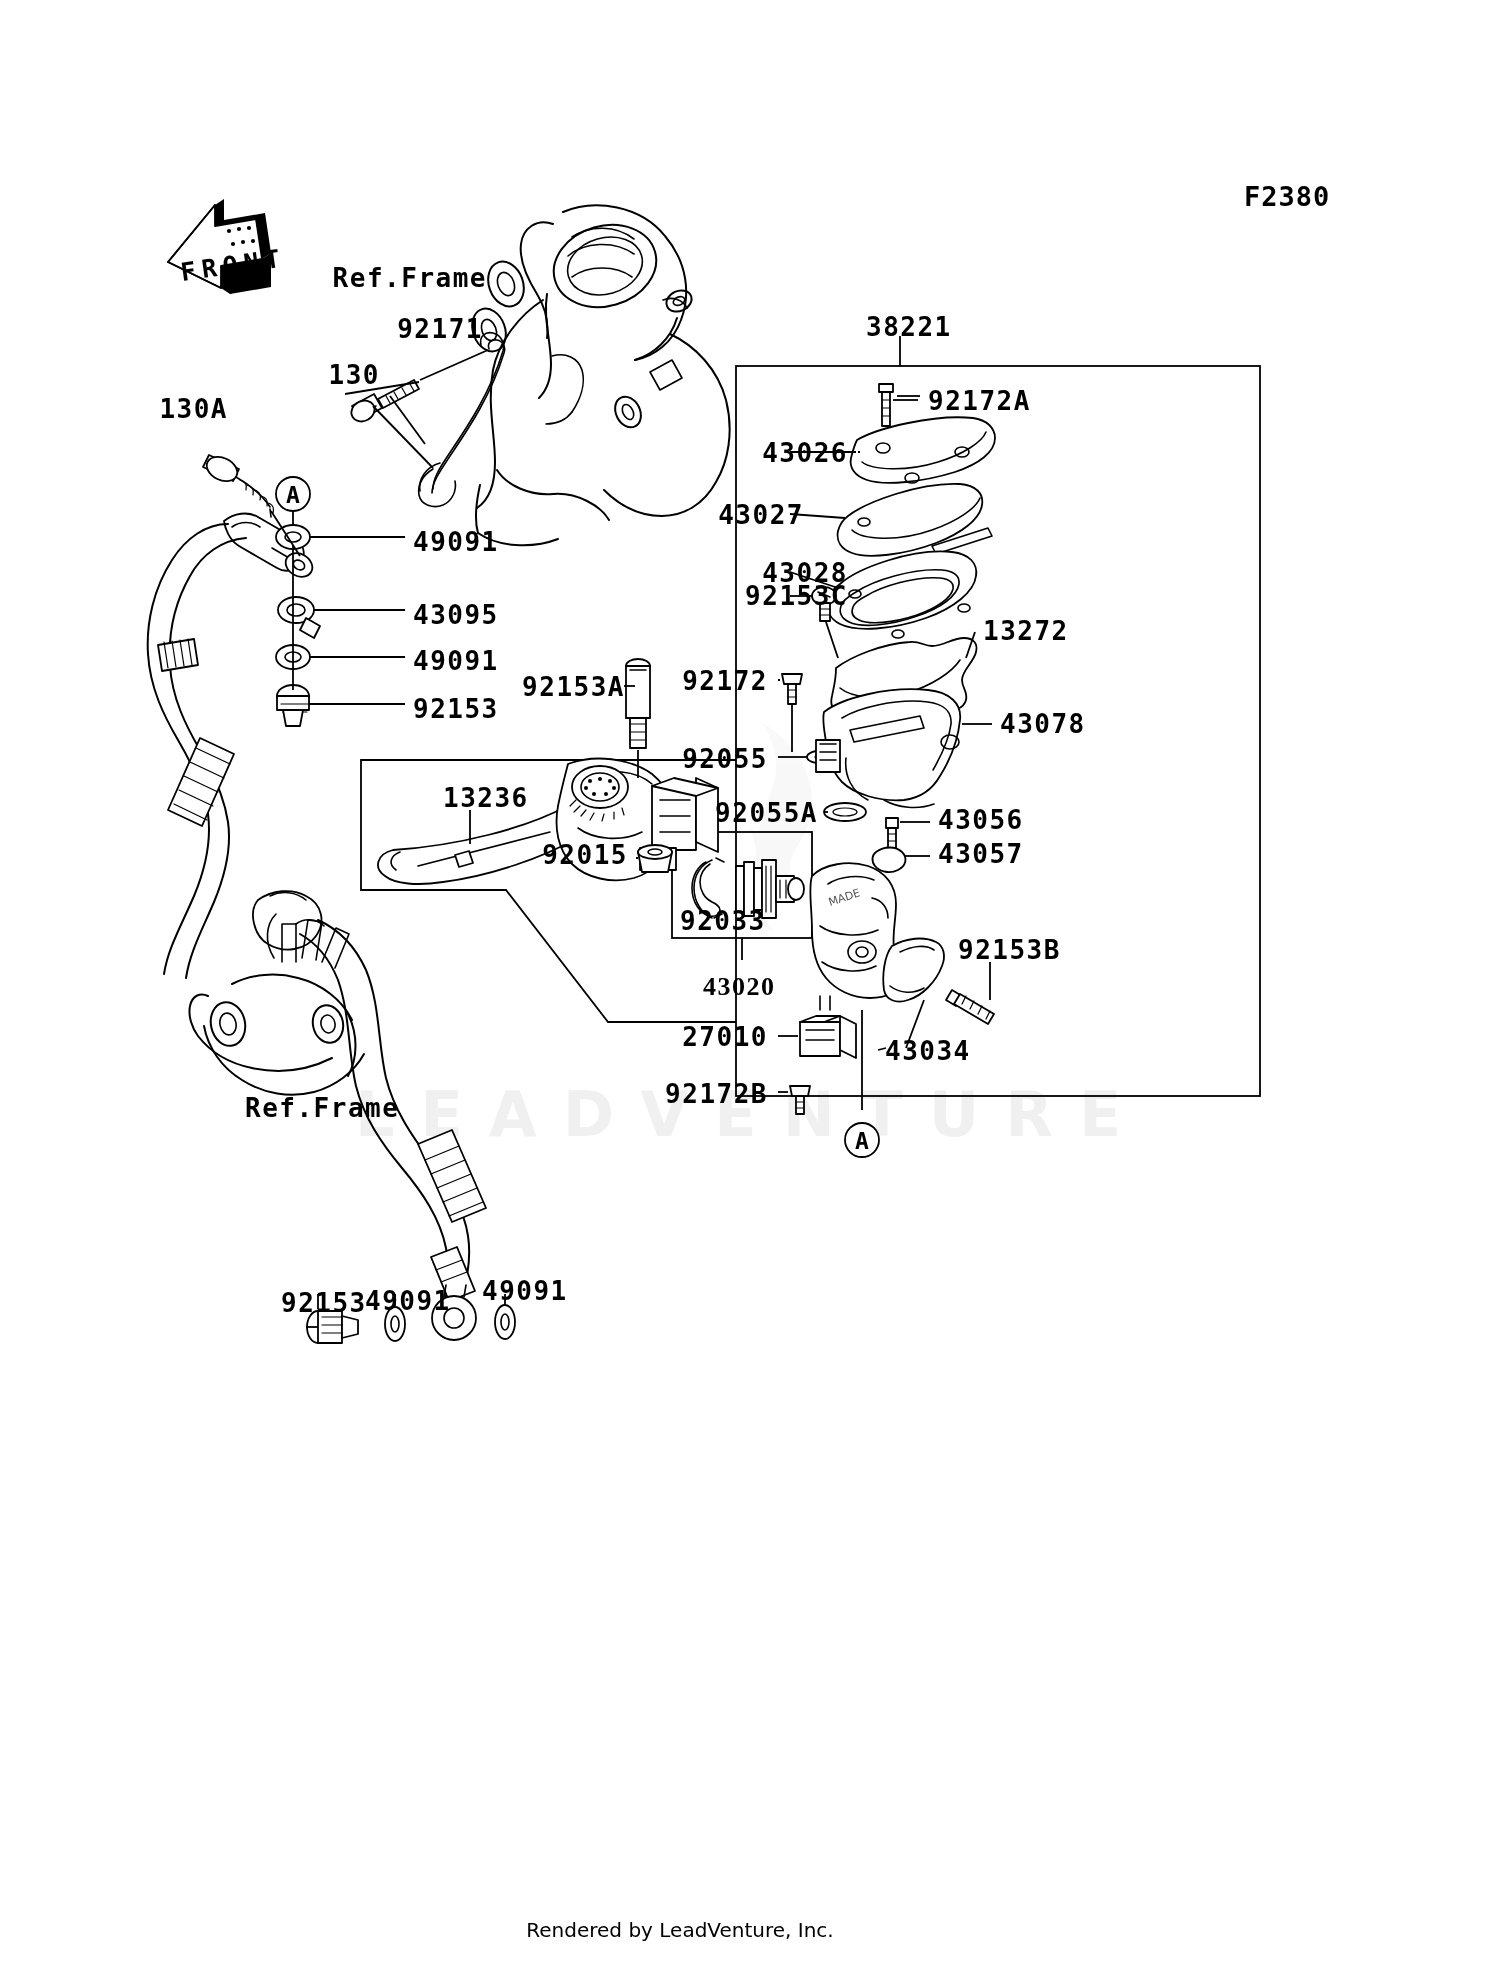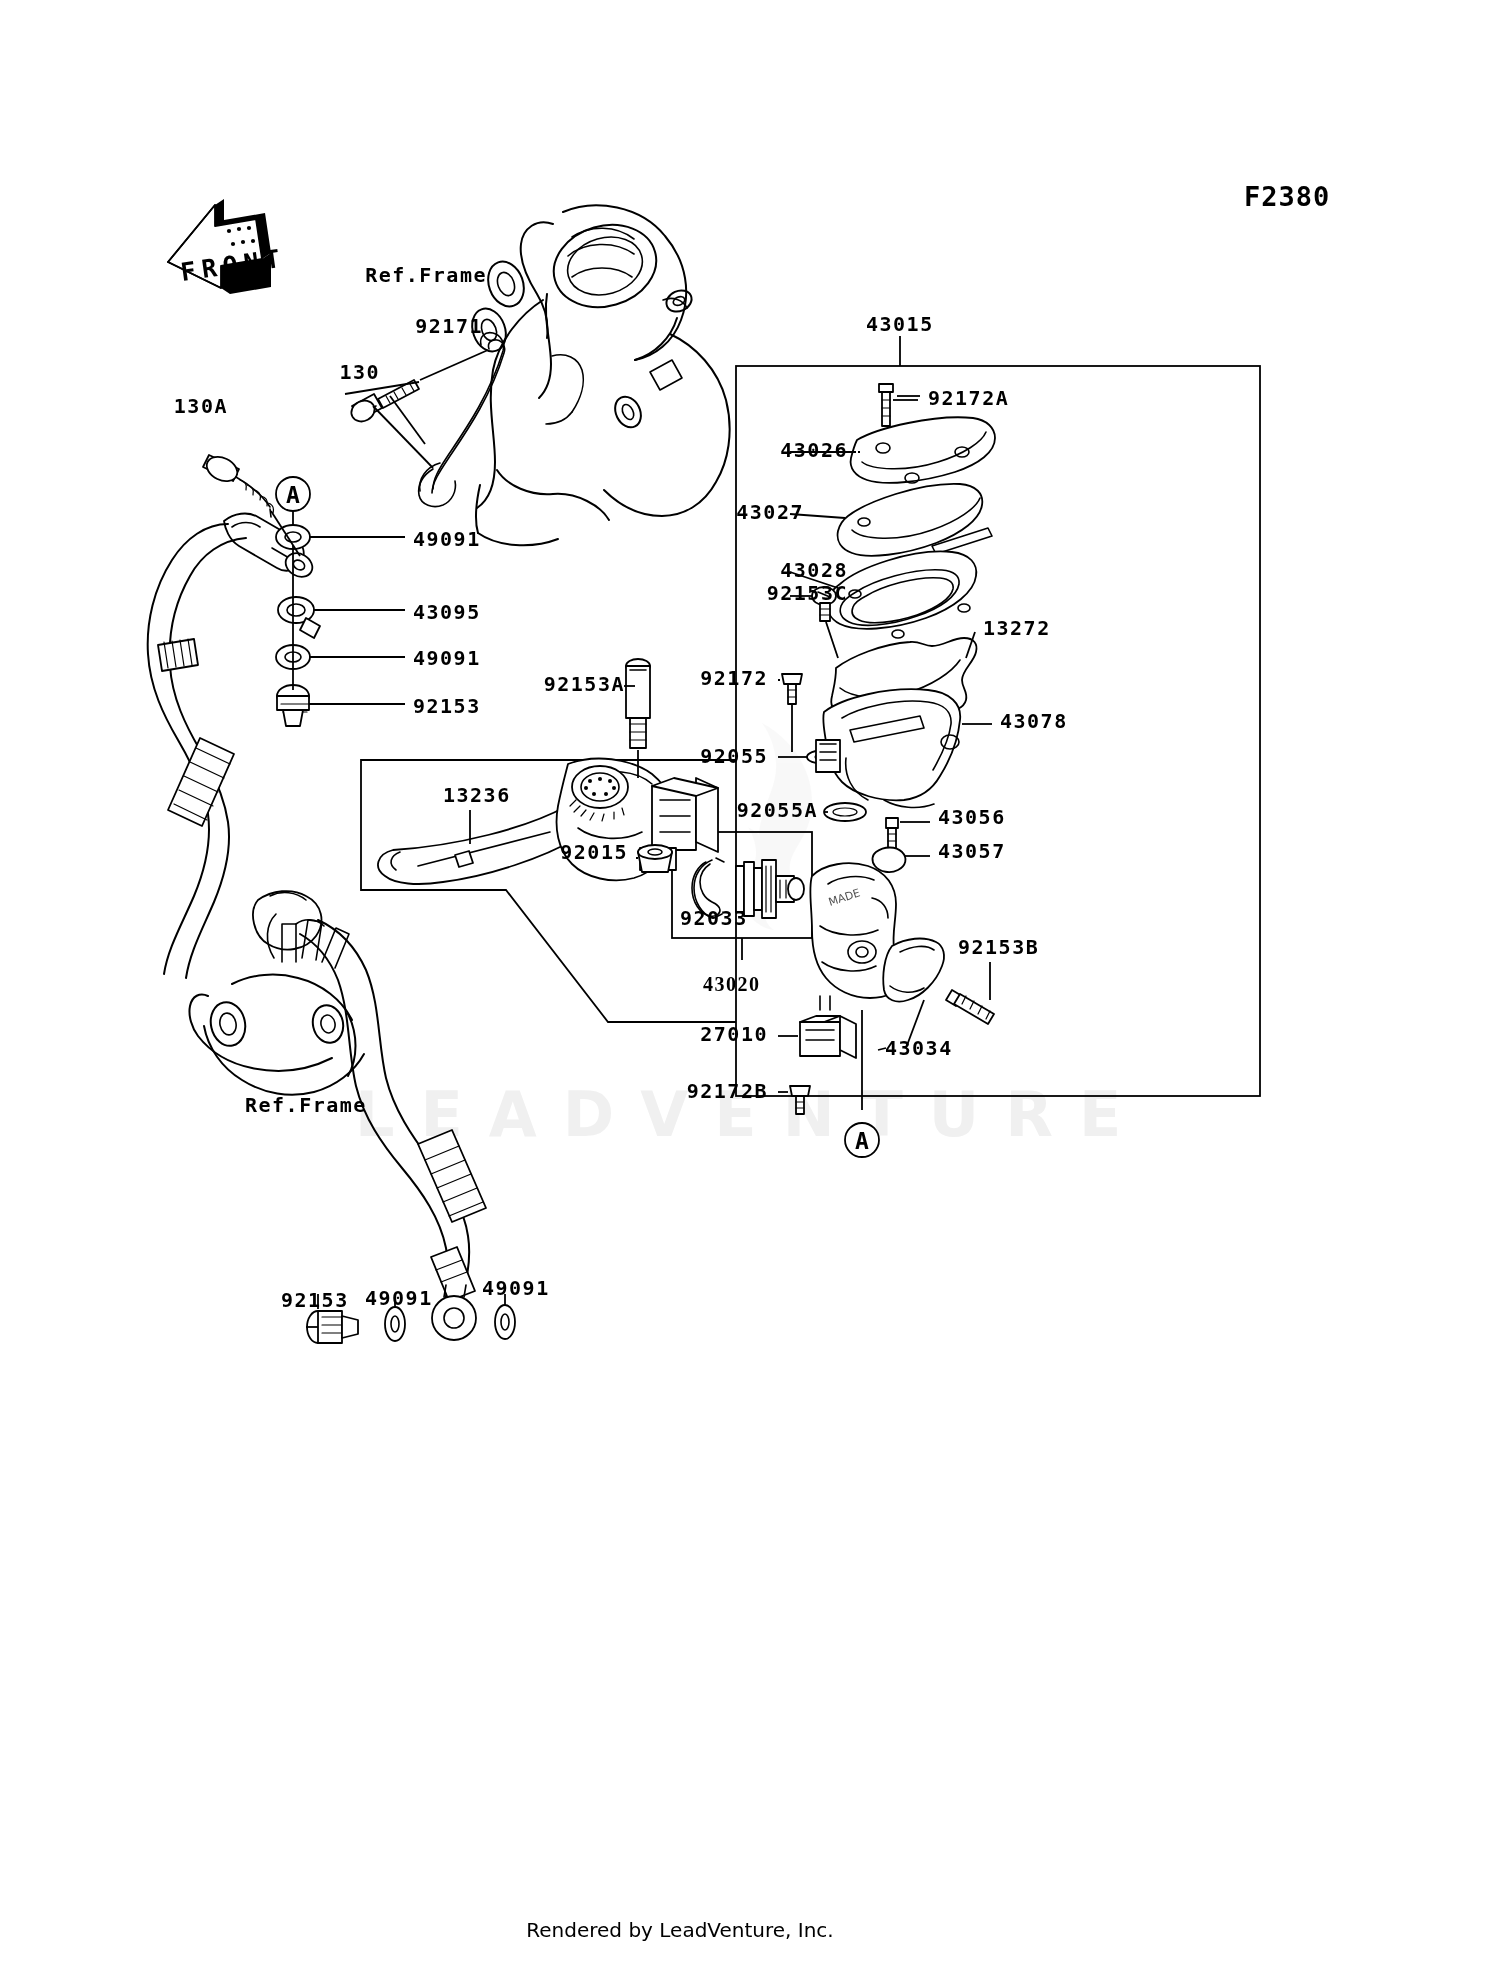--- a/index.html
+++ b/index.html
@@ -22,21 +22,21 @@
     position: absolute;
     left: 0;
     top: 0;
     width: 1500px;
     height: 1962px;
   }
   .lbl {
     position: absolute;
     font-family: "DejaVu Sans Mono", monospace;
     font-weight: bold;
-    font-size: 20px;
+    font-size: 26px;
     letter-spacing: 1.5px;
     color: #000000;
     white-space: nowrap;
     line-height: 1;
   }
   .lbl.r { transform: translateX(-100%); }
   .diagcode {
     position: absolute;
     font-family: "DejaVu Sans Mono", monospace;
     font-weight: bold;
@@ -605,21 +605,21 @@
   <div class="lbl r" style="left:487px; top:265px;">Ref.Frame</div>
   <div class="lbl r" style="left:483px; top:316px;">92171</div>
   <div class="lbl r" style="left:380px; top:362px;">130</div>
   <div class="lbl r" style="left:228px; top:396px;">130A</div>
 
   <div class="lbl" style="left:413px; top:529px;">49091</div>
   <div class="lbl" style="left:413px; top:602px;">43095</div>
   <div class="lbl" style="left:413px; top:648px;">49091</div>
   <div class="lbl" style="left:413px; top:696px;">92153</div>
 
-  <div class="lbl" style="left:866px; top:314px;">43015</div>
+  <div class="lbl" style="left:866px; top:314px;">38221</div>
   <div class="lbl" style="left:928px; top:388px;">92172A</div>
   <div class="lbl r" style="left:848px; top:440px;">43026</div>
   <div class="lbl r" style="left:804px; top:502px;">43027</div>
   <div class="lbl r" style="left:848px; top:560px;">43028</div>
   <div class="lbl r" style="left:848px; top:583px;text-align:right;">92153C</div>
   <div class="lbl" style="left:983px; top:618px;">13272</div>
   <div class="lbl r" style="left:768px; top:668px;">92172</div>
   <div class="lbl r" style="left:625px; top:674px;">92153A</div>
   <div class="lbl" style="left:1000px; top:711px;">43078</div>
   <div class="lbl r" style="left:768px; top:746px;">92055</div>

